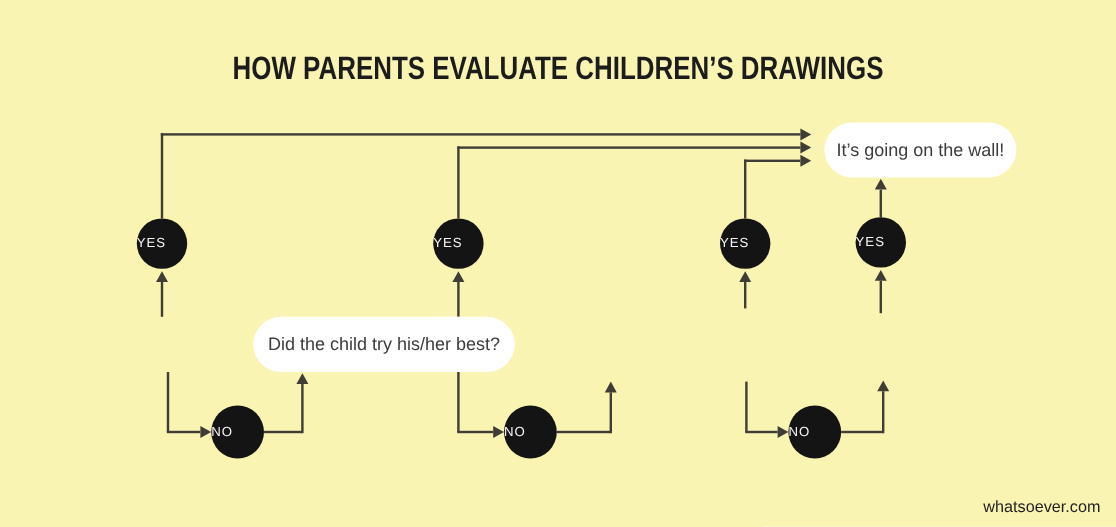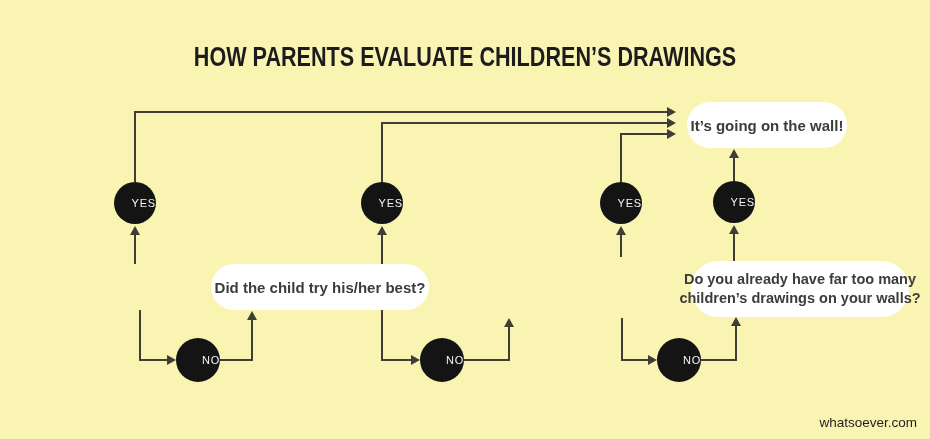--- a/index.html
+++ b/index.html
@@ -17,27 +17,27 @@
   }
   .title{
     position:absolute;left:0;right:0;top:42px;
     text-align:center;font-size:27px;font-weight:700;color:#1c1c1c;
     letter-spacing:0px;transform:scaleX(0.80);transform-origin:50% 50%;
     white-space:nowrap;
   }
   .qnode{
     position:absolute;background:var(--node);
     display:flex;align-items:center;justify-content:center;
-    color:var(--text);text-align:center;font-weight:bold;
+    color:var(--text);text-align:center;
   }
   .qnode.single{font-size:15px;white-space:nowrap;}
   .qnode.multi{font-size:14.5px;line-height:19px;white-space:pre;}
   .decision{
     position:absolute;background:var(--ink);border-radius:50%;
-    display:flex;align-items:center;justify-content:flex-end;
+    display:flex;align-items:center;justify-content:flex-start;
     color:#f6f6f6;font-size:11px;letter-spacing:0.8px;
   }
   .v{position:absolute;width:2px;background:var(--line);}
   .h{position:absolute;height:2px;background:var(--line);}
   .ah-right{position:absolute;width:0;height:0;
     border-top:5px solid transparent;border-bottom:5px solid transparent;
     border-left:9px solid var(--line);}
   .ah-up{position:absolute;width:0;height:0;
     border-left:5px solid transparent;border-right:5px solid transparent;
     border-bottom:9px solid var(--line);}
@@ -99,24 +99,20 @@
   <div class="h" style="left:701px;top:359px;width:35px;"></div>
   <div class="v" style="left:735px;top:326px;height:35px;"></div>
   <div class="ah-up" style="left:731px;top:317px;"></div>
 
 
   <div class="qnode single" style="left:211px;top:264px;width:218px;height:46px;border-radius:23px;">
     <span>Did the child try his/her best?</span>
   </div>
 
 
-  <div class="qnode multi" style="left:691px;top:261px;width:218px;height:56px;border-radius:27px;">
-    <span>Do you already have far too many
-children’s drawings on your walls?</span>
-  </div>
 
   <div class="qnode single" style="left:687px;top:102px;width:160px;height:46px;border-radius:23px;">
     <span>It’s going on the wall!</span>
   </div>
 
   <div class="decision" style="left:114px;top:182px;width:42px;height:42px;">
     <span>YES</span>
   </div>
   <div class="decision" style="left:361px;top:182px;width:42px;height:42px;">
     <span>YES</span>

